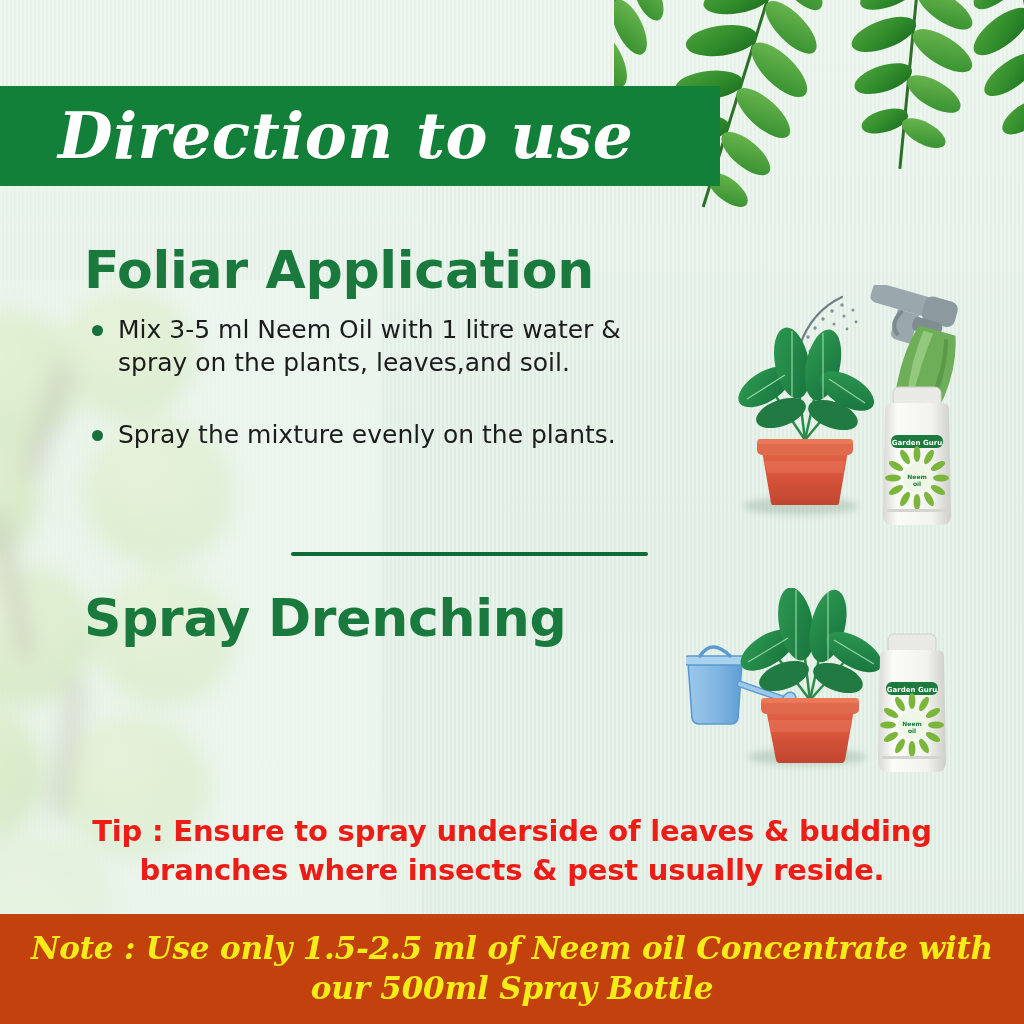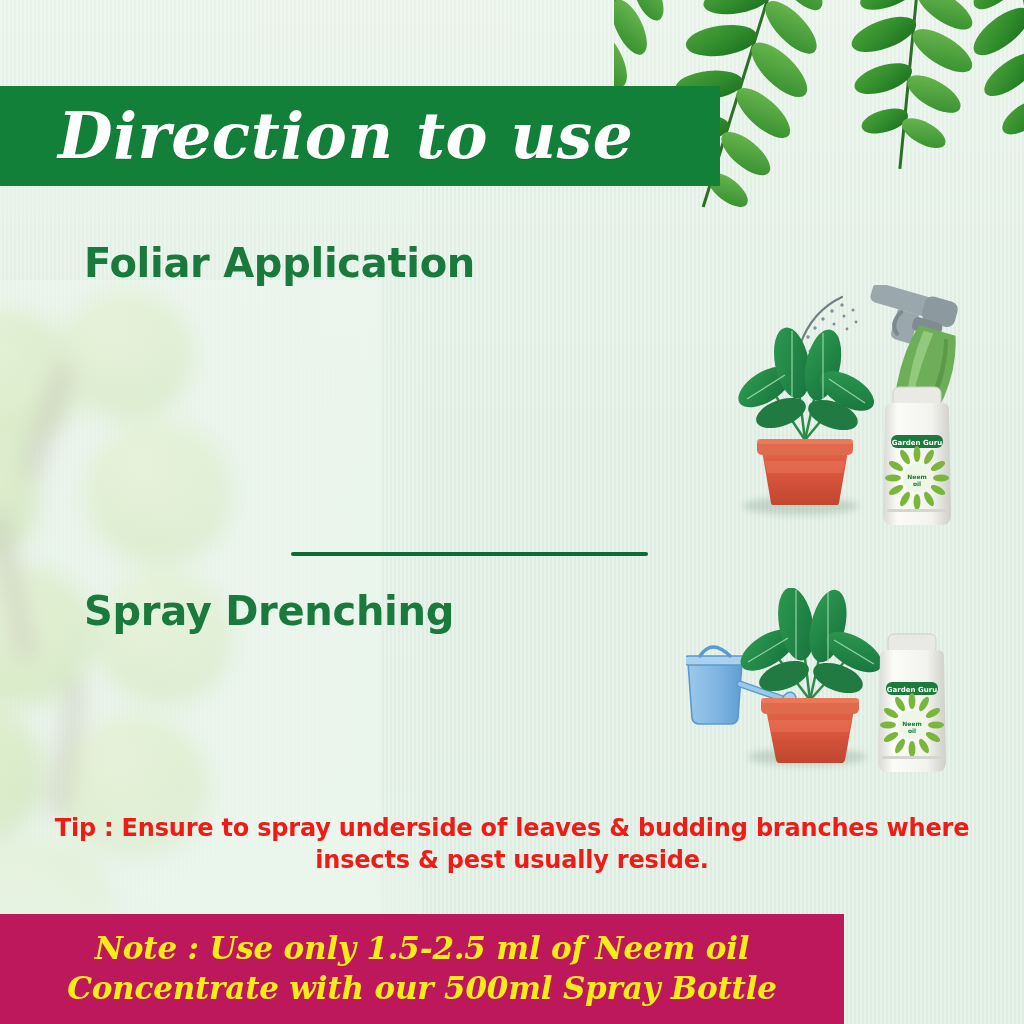--- a/index.html
+++ b/index.html
@@ -35,39 +35,39 @@
   .title-bar{position:absolute;left:0;top:44px;width:720px;height:100px;
     background:#13803a;display:flex;align-items:center;margin-top:42px;}
   .title-text{
     color:#ffffff;font-family:"DejaVu Serif", serif;font-weight:bold;font-style:italic;
     font-size:63px;letter-spacing:.5px;padding-left:58px;line-height:1;
     text-shadow:0 1px 0 rgba(0,0,0,.12);
   }
 
   
   .section{position:absolute;left:84px;width:580px;}
-  .sec-head{color:#1a7a3e;font-weight:bold;font-size:40px;letter-spacing:-.3px;
+  .sec-head{color:#1a7a3e;font-weight:bold;font-size:52px;letter-spacing:-.3px;
     font-family:"DejaVu Sans", sans-serif;margin:0 0 14px 0;}
   ul.bullets{list-style:none;margin:0;padding:0;}
   ul.bullets li{position:relative;padding-left:34px;margin-bottom:26px;
     font-size:25px;line-height:1.30;color:#1c1c1c;}
   ul.bullets li::before{content:"";position:absolute;left:8px;top:11px;
     width:11px;height:11px;border-radius:50%;background:#16713c;}
 
   .divider{position:absolute;left:291px;top:552px;width:357px;height:4px;
     background:#0f6b35;border-radius:2px;}
 
   
   .tip{position:absolute;left:0;top:812px;width:1024px;text-align:center;
     color:#ee1c17;font-family:"DejaVu Sans", sans-serif;font-weight:bold;
-    font-size:24px;line-height:1.35;letter-spacing:-.2px;padding:0 32px;box-sizing:border-box;}
-
-  
-  .note-bar{position:absolute;left:0;top:914px;width:844px;height:110px;
-    background:#be185d;display:flex;align-items:center;justify-content:flex-end;}
+    font-size:29px;line-height:1.35;letter-spacing:-.2px;padding:0 32px;box-sizing:border-box;}
+
+  
+  .note-bar{position:absolute;left:0;top:914px;width:1024px;height:110px;
+    background:#c2410c;display:flex;align-items:center;justify-content:flex-end;}
   .note-text{color:#f6ec18;font-family:"DejaVu Serif", serif;font-weight:bold;font-style:italic;
     font-size:31px;line-height:1.28;text-align:center;letter-spacing:-.2px;padding:0 30px;}
 
   
   .scene{position:absolute;}
   .shadow{position:absolute;border-radius:50%;background:rgba(120,150,130,.30);filter:blur(3px);}
 </style>
 </head>
 <body>
 
@@ -164,20 +164,24 @@
       </g>
     </g>
   </svg>
 
   <div class="title-bar">
     <div class="title-text">Direction to use</div>
   </div>
 
   <div class="section" style="top:240px;">
     <h2 class="sec-head">Foliar Application</h2>
+    <ul class="bullets">
+      <li>Mix 3-5 ml Neem Oil with 1 litre water &amp; spray on the plants, leaves,and soil.</li>
+      <li style="margin-top:40px;">Spray the mixture evenly on the plants.</li>
+    </ul>
   </div>
 
   <div class="divider"></div>
 
   <div class="section" style="top:588px;">
     <h2 class="sec-head">Spray Drenching</h2>
   </div>
 
   <div class="scene" style="left:735px;top:285px;width:290px;height:250px;">
 

